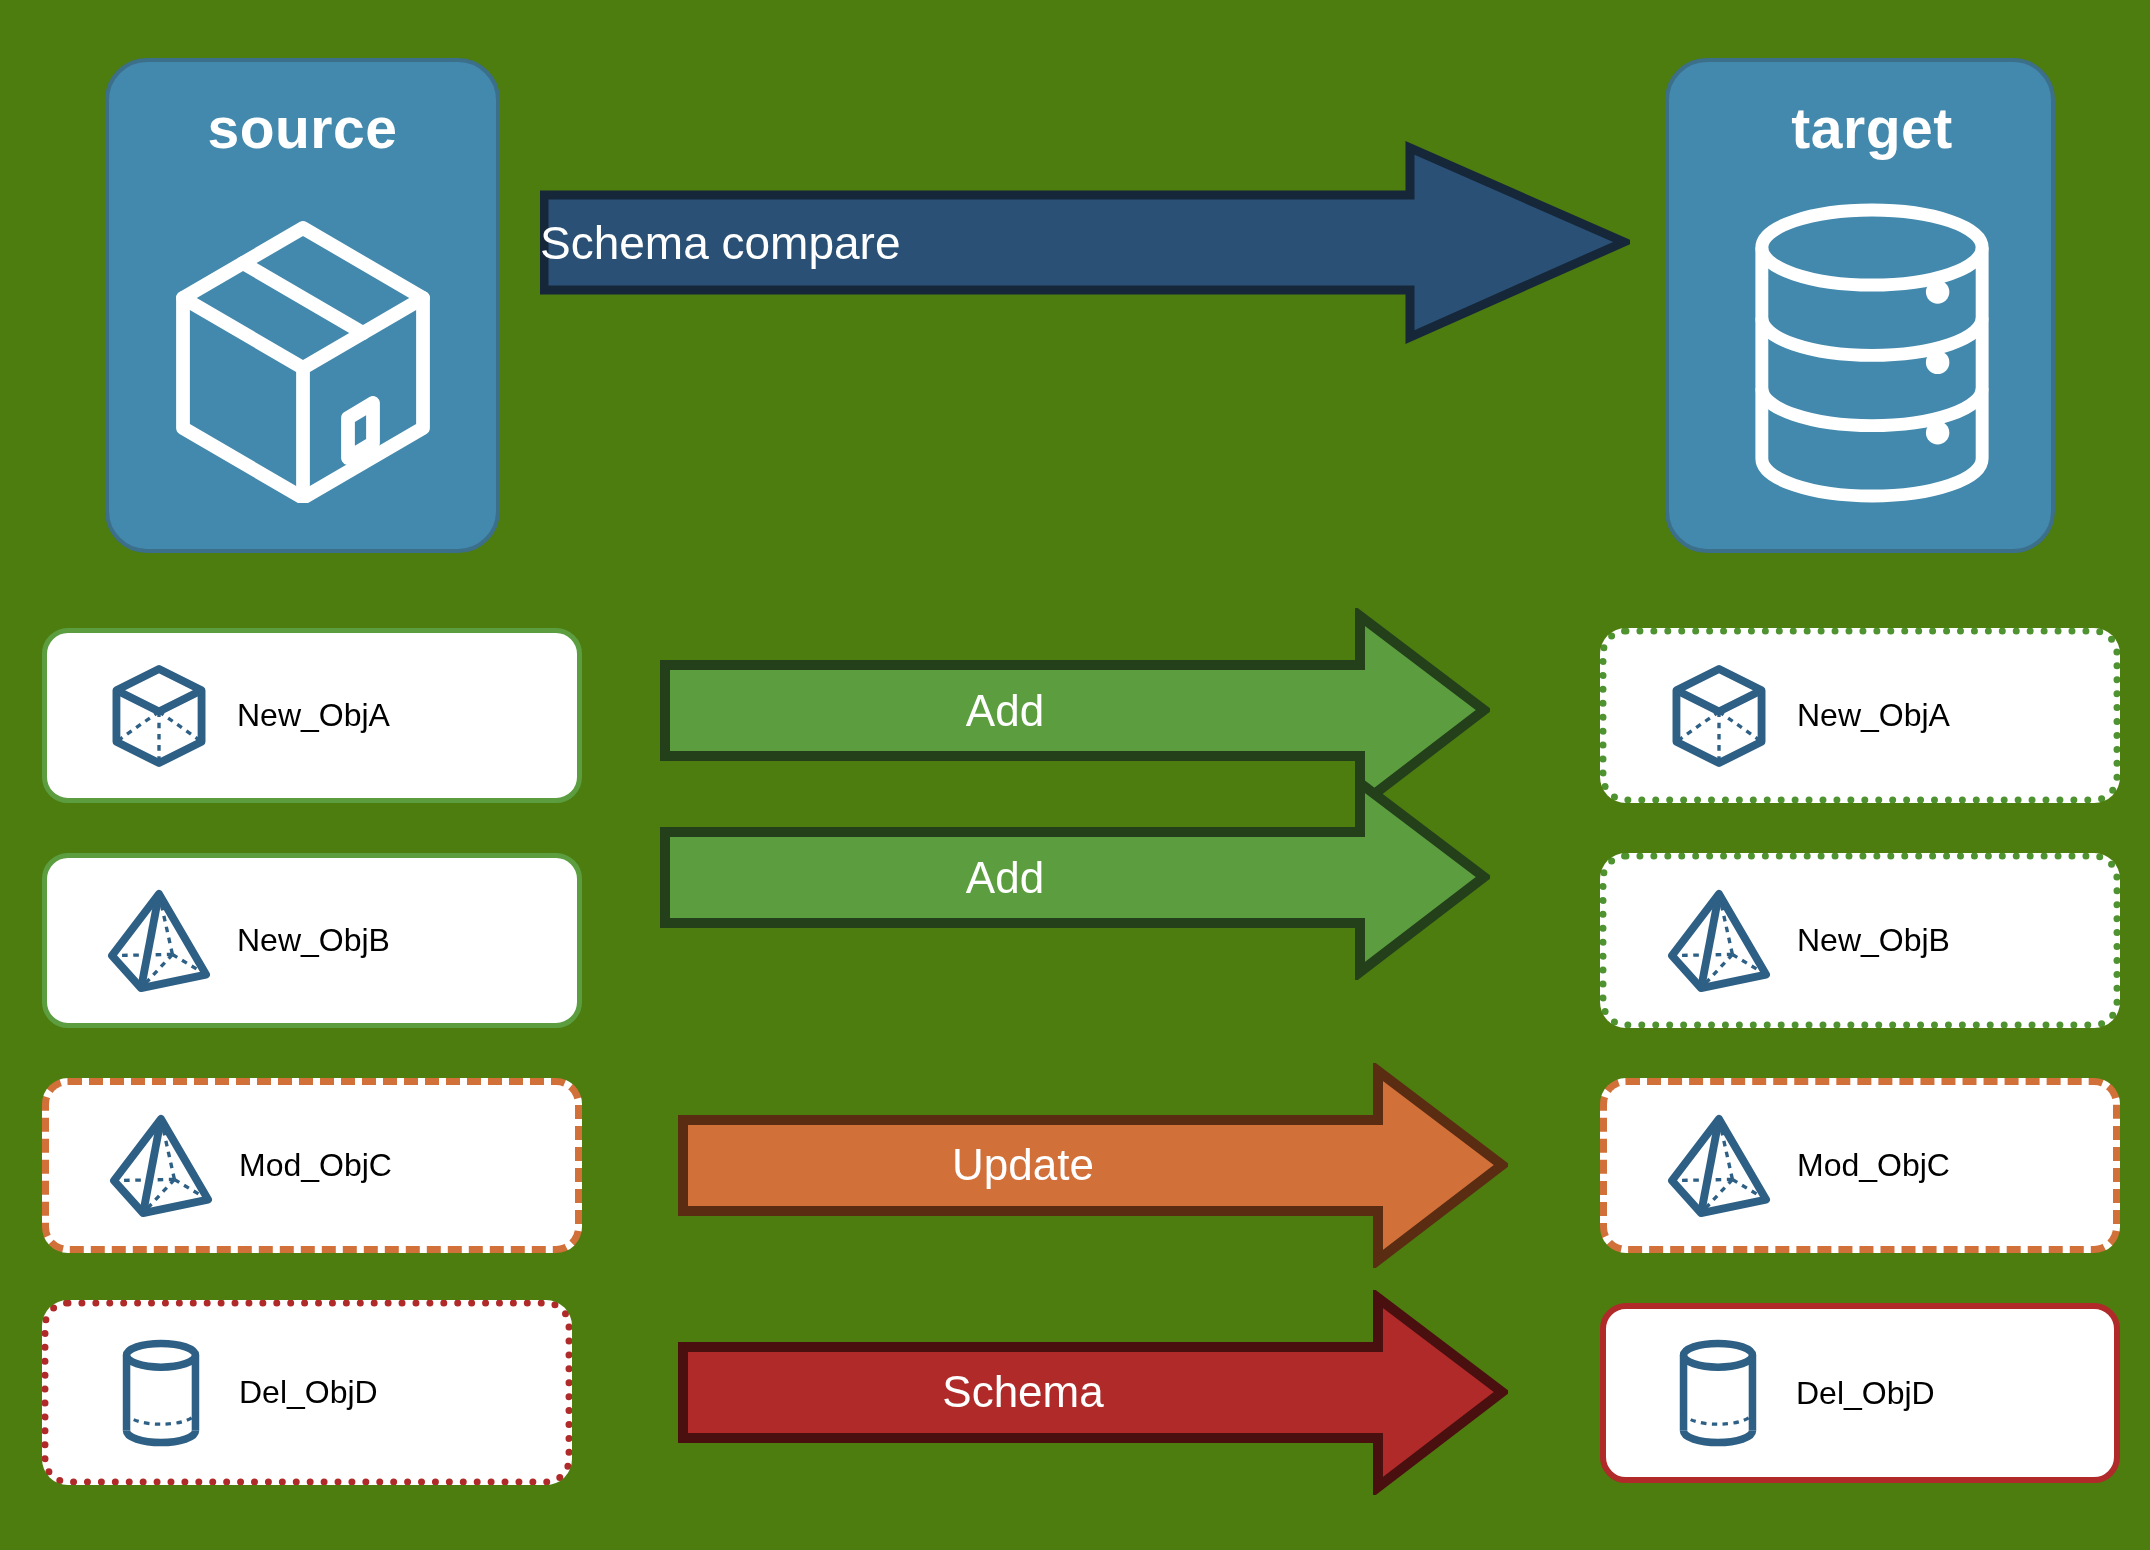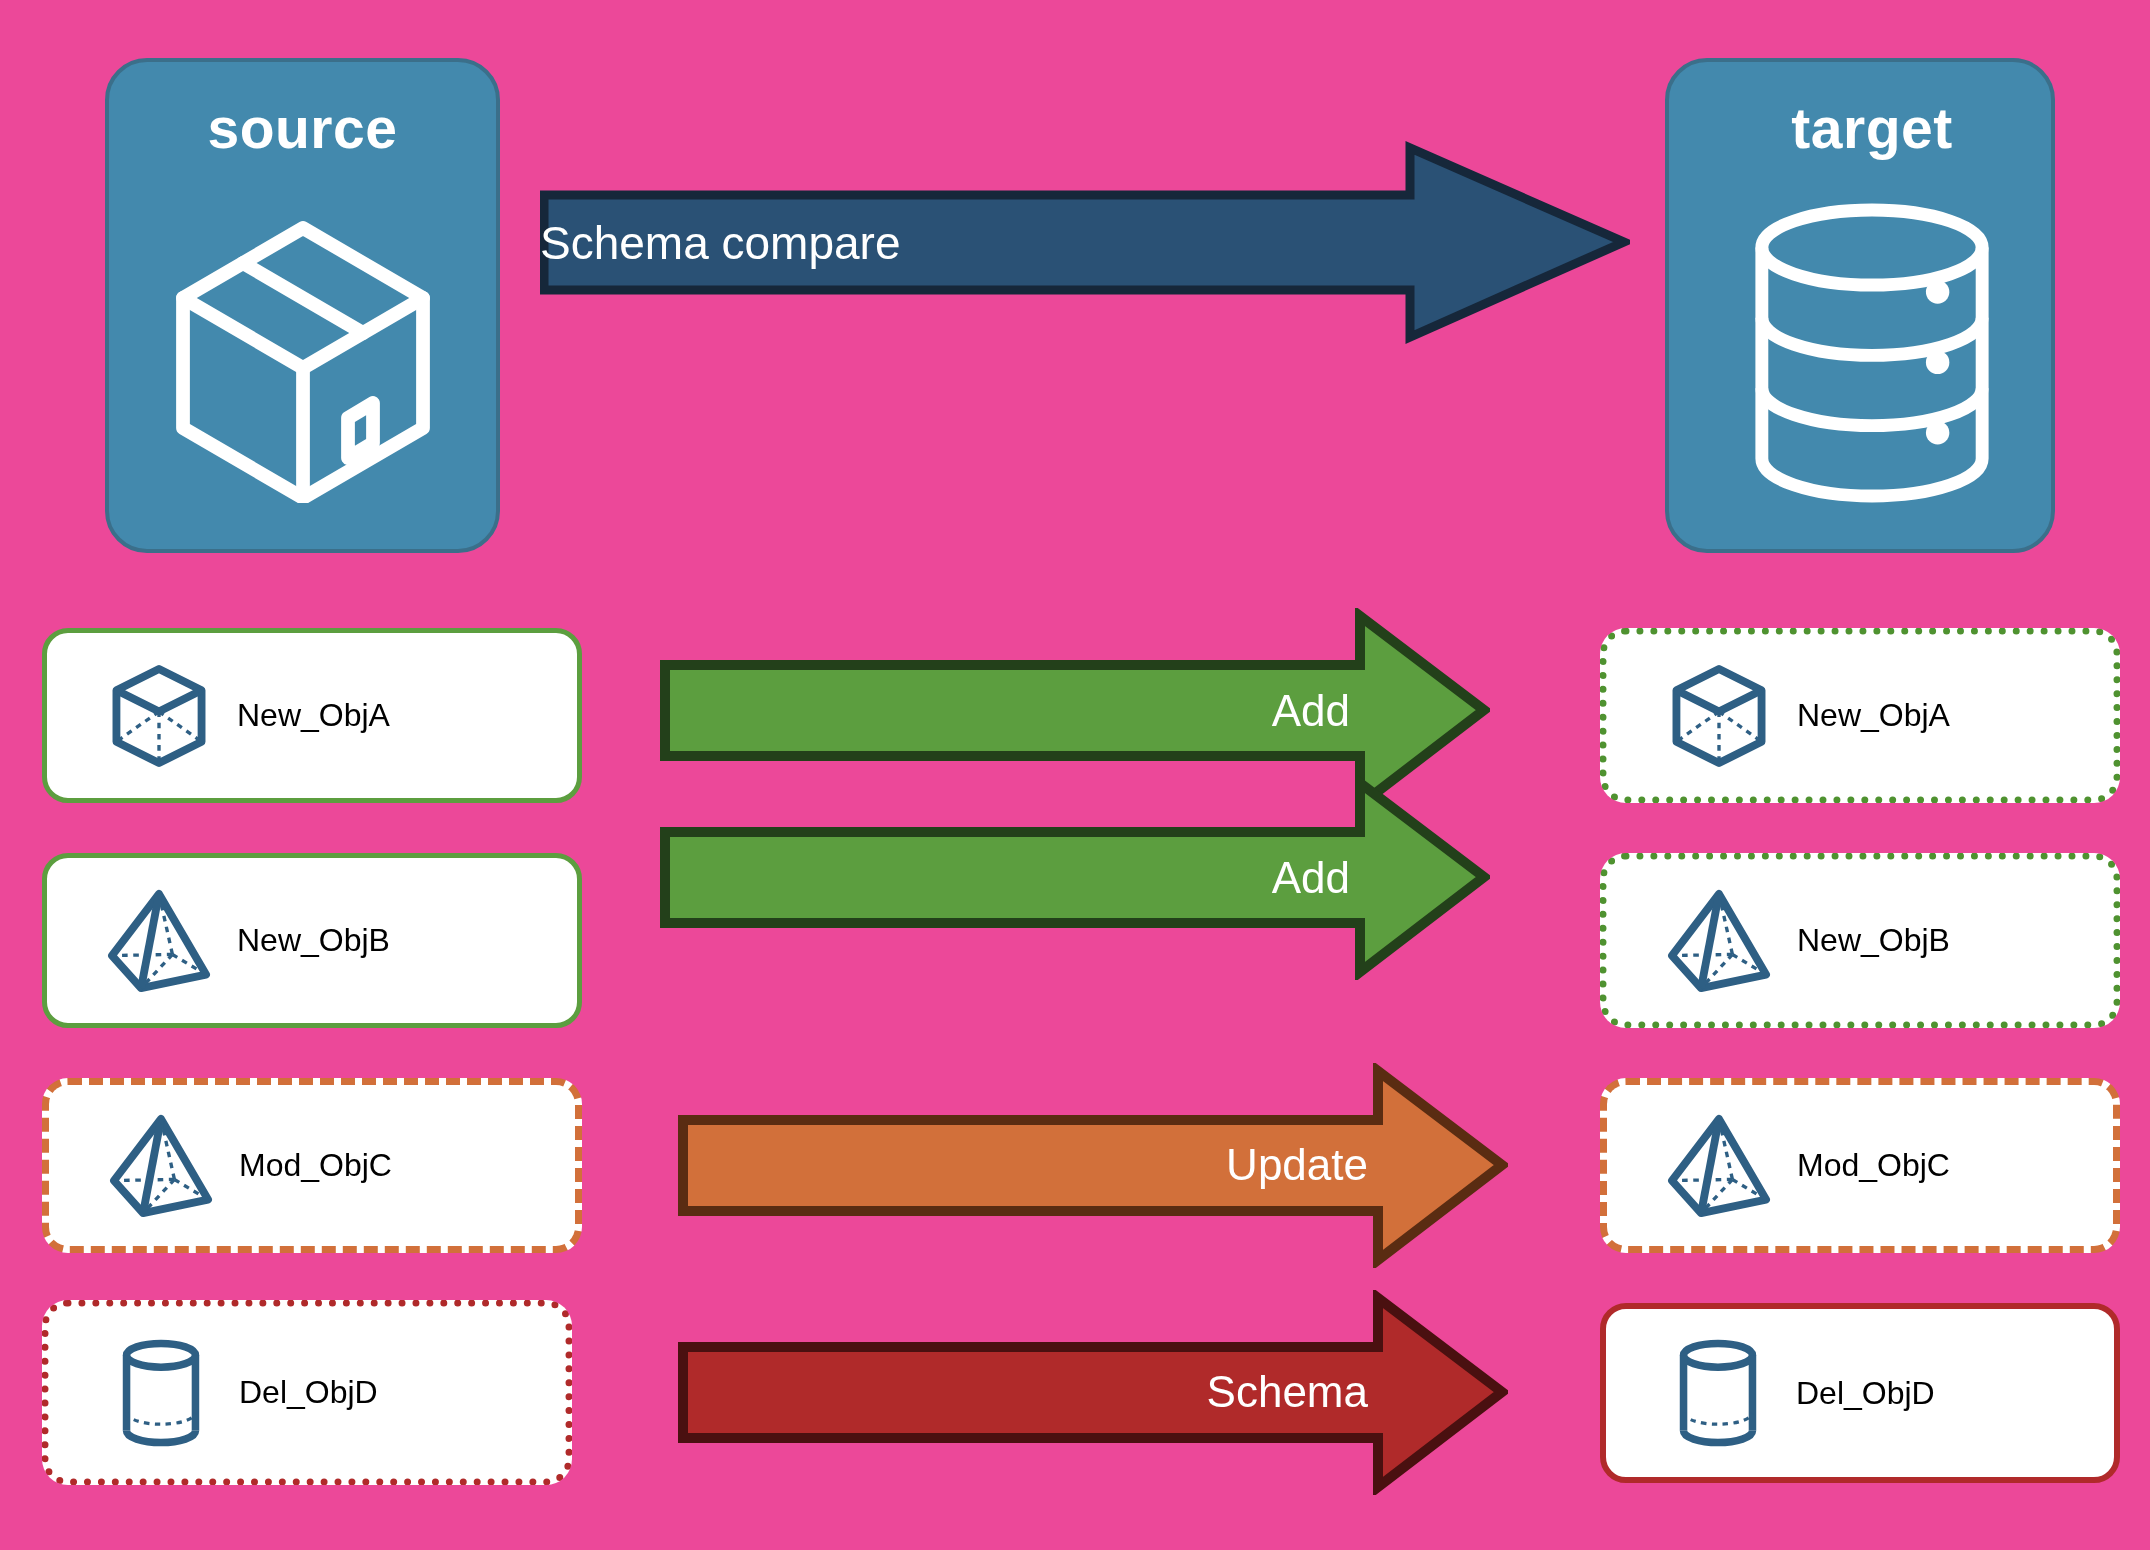--- a/index.html
+++ b/index.html
@@ -7,21 +7,21 @@
     padding: 0;
     background: #ffffff;
   }
   body {
     font-family: "Liberation Sans", sans-serif;
   }
   #canvas {
     position: relative;
     width: 2150px;
     height: 1550px;
-    background: #ec4899;
+    background: #4d7c0f;
     overflow: hidden;
   }
 
   
   .endpoint {
     position: absolute;
     background: #4389ad;
     border: 4px solid #3b6f8a;
     border-radius: 42px;
     box-sizing: border-box;
@@ -87,21 +87,21 @@
     margin-left: 18px;
   }
 
   
   .rowarrow { position: absolute; }
   .rowarrow-label {
     position: absolute;
     color: #ffffff;
     font-size: 44px;
     white-space: nowrap;
-    text-align: right;
+    text-align: center;
   }
 </style>
 </head>
 <body>
 
 <div id="canvas">
 
   <div class="endpoint" style="left:105px; top:58px; width:395px; height:495px;">
     <div class="endpoint-title">source</div>
     <div class="endpoint-art">

